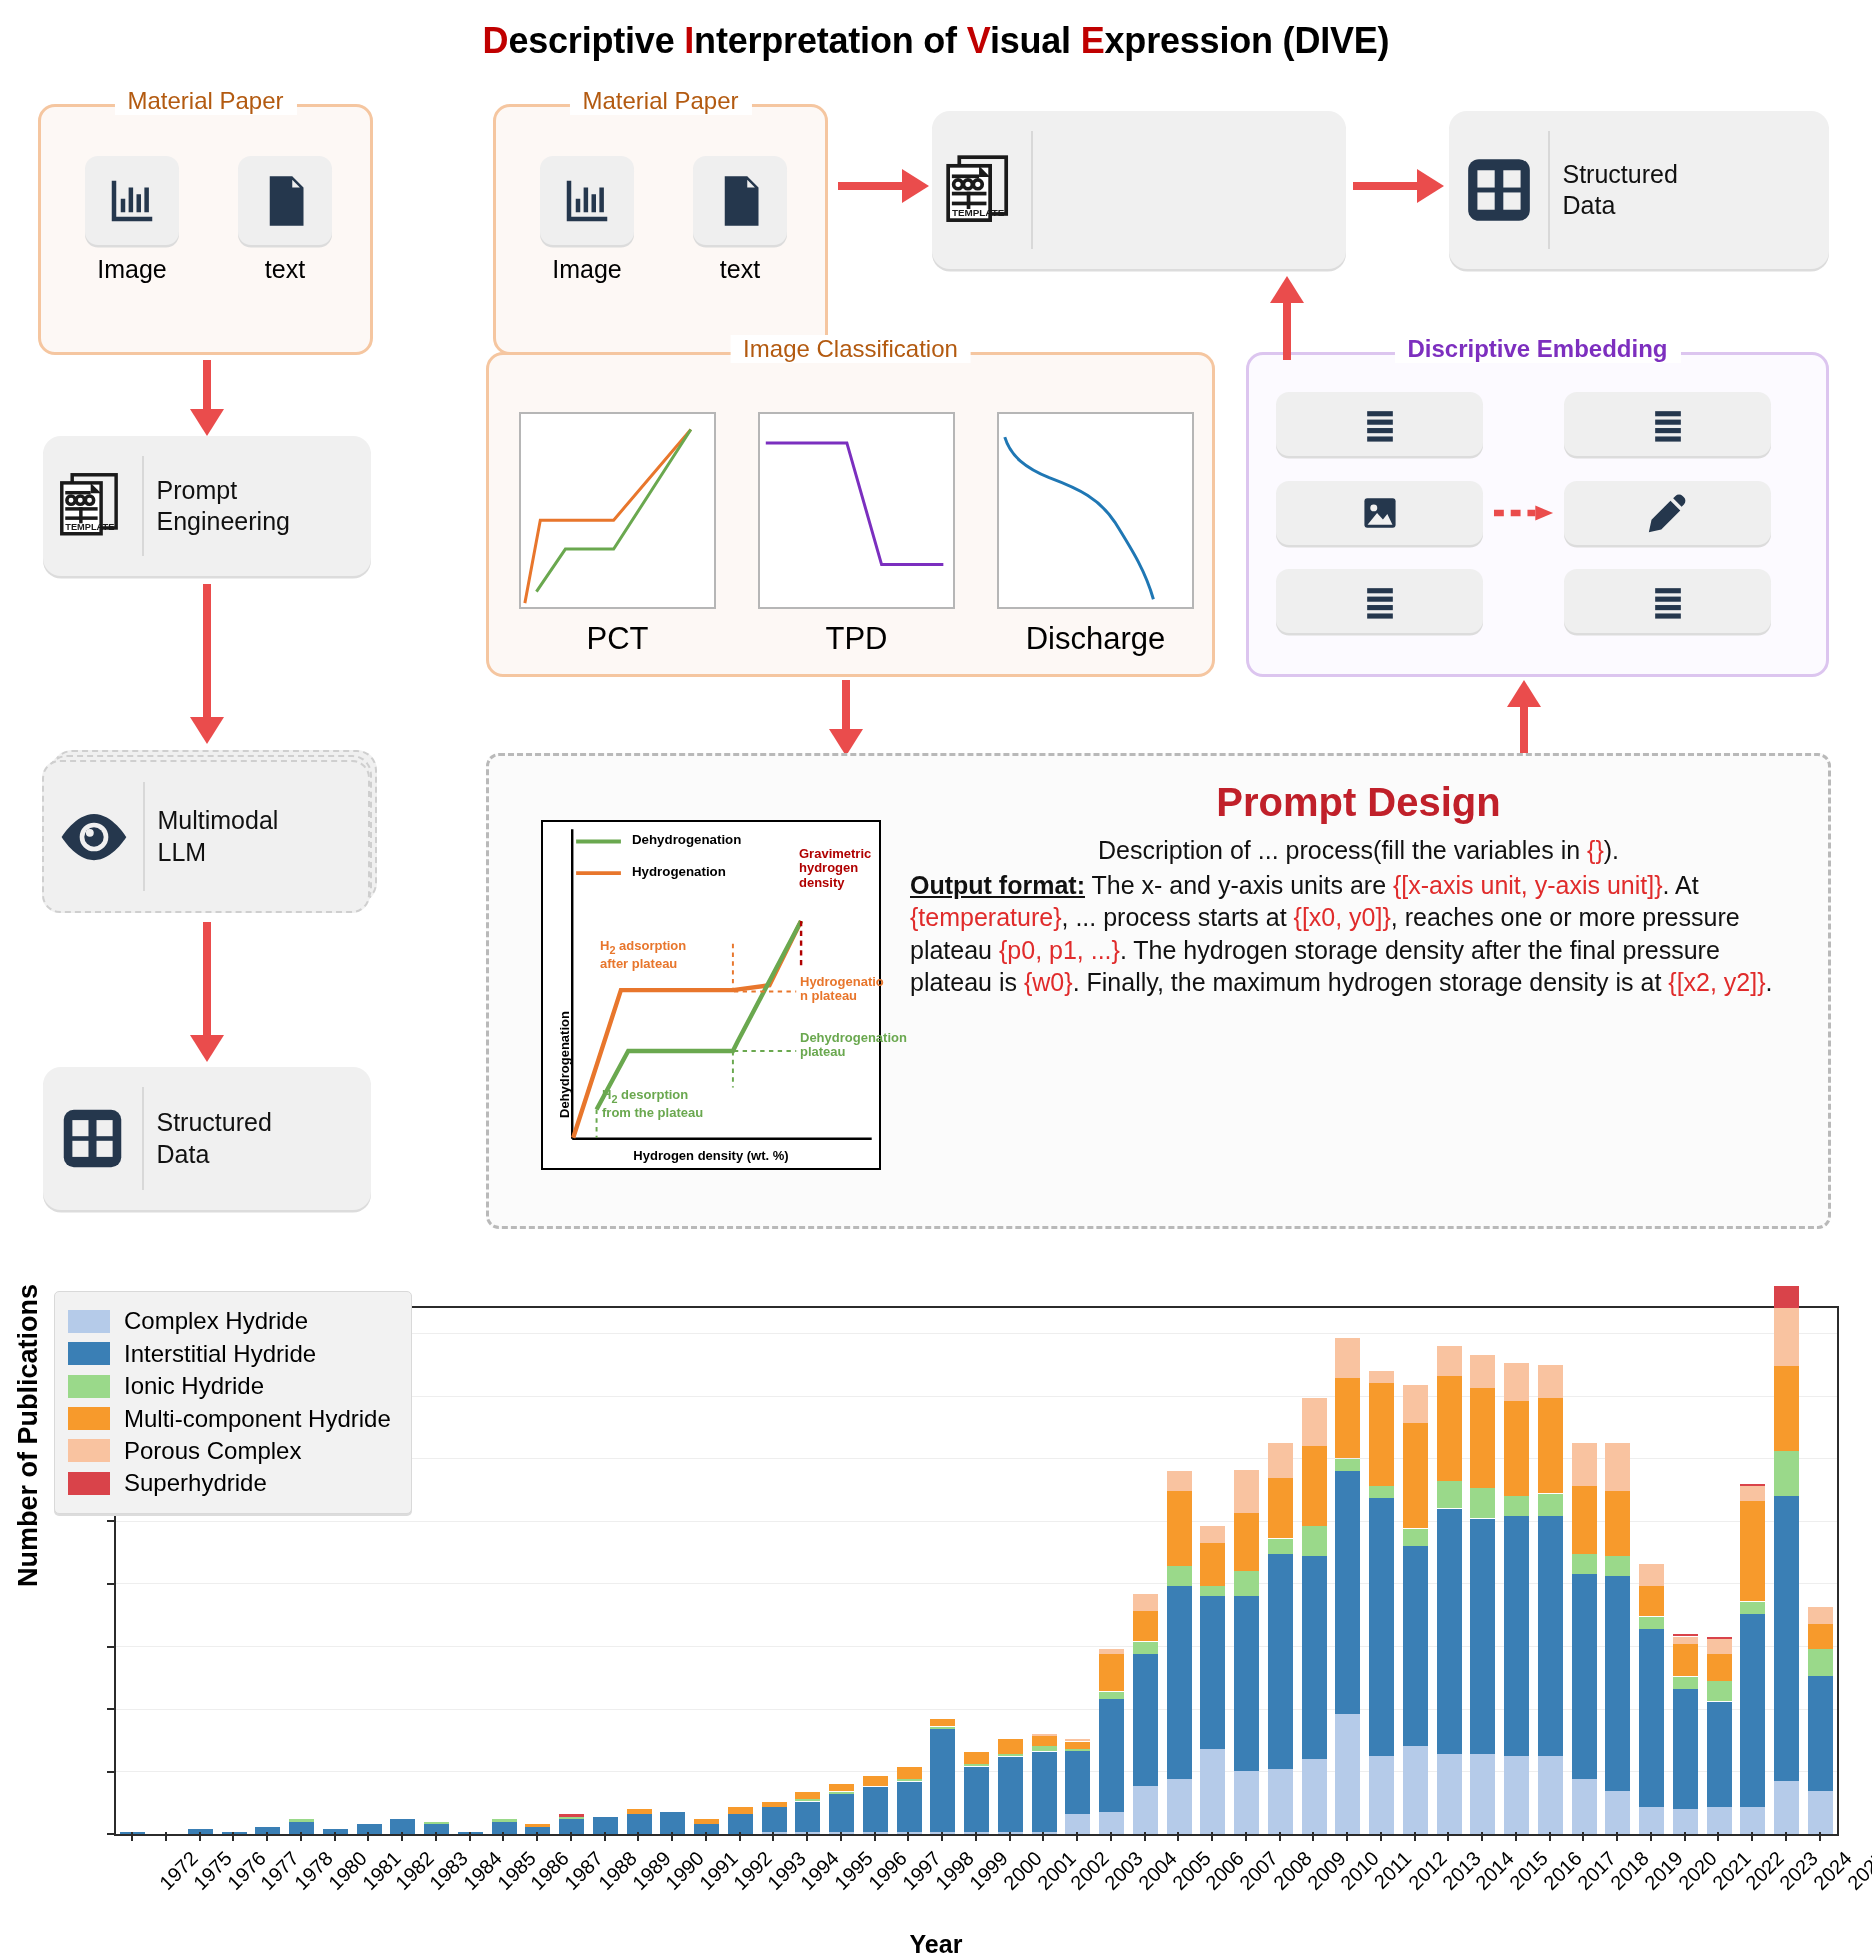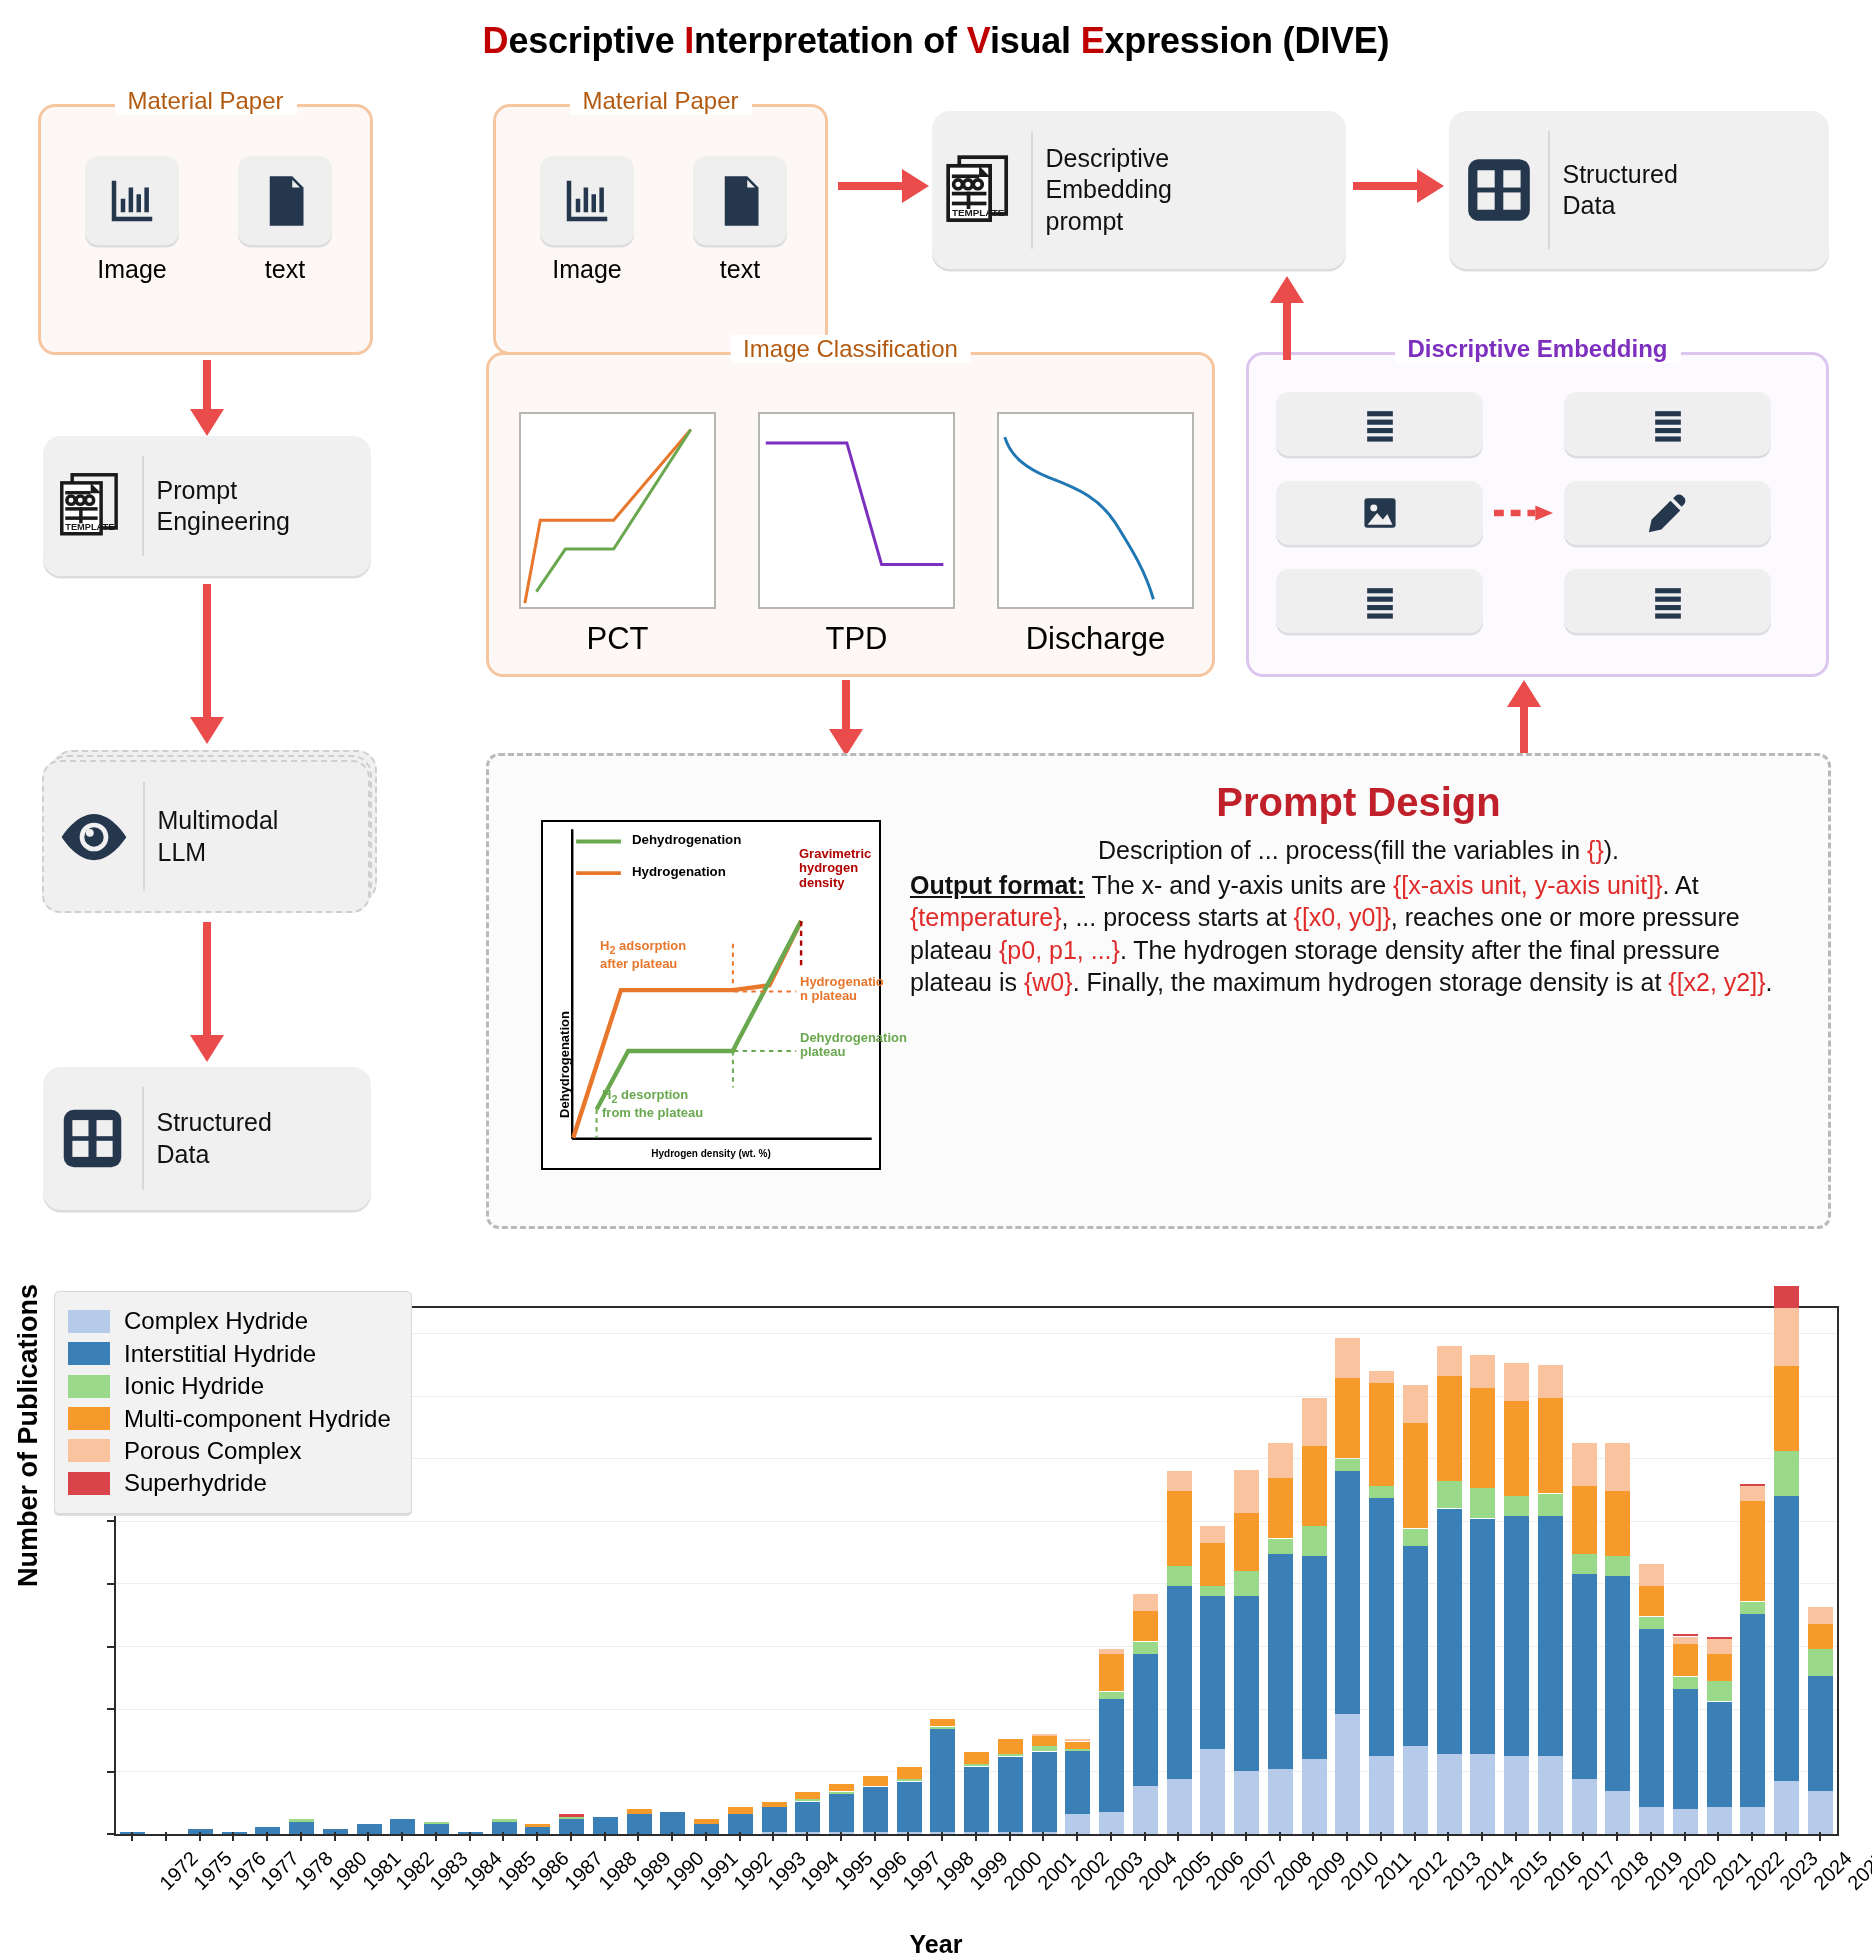--- a/index.html
+++ b/index.html
@@ -97,21 +97,21 @@
   #prompt-body {
     font-size:25px; line-height:1.30; color:#111; text-align:left;
   }
   #prompt-body .r { color:#e02b2b; }
   #prompt-body .uh { font-weight:700; text-decoration:underline; }
 
   
   #pct-figure { position:absolute; border:2px solid #000; background:#fff; }
   .pct-ylabel { position:absolute; font-size:13px; font-weight:700;
      transform:rotate(-90deg); transform-origin:left top; white-space:nowrap; }
-  .pct-xlabel { position:absolute; font-size:10px; font-weight:700; width:100%; text-align:center; }
+  .pct-xlabel { position:absolute; font-size:13px; font-weight:700; width:100%; text-align:center; }
   .pct-ann { position:absolute; font-size:13px; font-weight:700; line-height:1.1; }
 
   
   #chart-wrap { position:absolute; left:0; top:1262px; width:1872px; height:694px; }
   #chart-title { position:absolute; top:11px; width:100%; text-align:center;
      font-size:27px; font-weight:700; color:#000; }
   #plot-area { position:absolute; left:114px; top:44px; width:1725px; height:530px;
      border:2px solid #2b2b2b; background:#fff; }
   .gridline { position:absolute; left:0; width:100%; height:1px; background:#eeeeee; }
   .ytick-mark { position:absolute; width:9px; height:1.5px; background:#2b2b2b; }
@@ -262,25 +262,20 @@
       <circle cx="13" cy="27" r="3.6" fill="none" stroke="#1a1a1a" stroke-width="3"></circle>
       <circle cx="21" cy="27" r="3.6" fill="none" stroke="#1a1a1a" stroke-width="3"></circle>
       <circle cx="29" cy="27" r="3.6" fill="none" stroke="#1a1a1a" stroke-width="3"></circle>
       <rect x="8" y="33" width="28" height="3" fill="#1a1a1a"></rect>
       <rect x="8" y="41" width="28" height="3" fill="#1a1a1a"></rect>
       <rect x="20" y="33" width="3" height="14" fill="#1a1a1a"></rect>
       <text x="8" y="53" font-size="8" font-family="'Liberation Sans',sans-serif" font-weight="700" fill="#1a1a1a">TEMPLATE</text>
     </svg>
   </div>
   <div class="divider"></div>
-  <div class="card-label">
-    <span>Descriptive</span><br>
-    <span>Embedding</span><br>
-    <span>prompt</span>
-  </div>
 </div>
 
 <div class="arrow-h" style="left:1353px; top:168px; width:91px; height:35px;">
   <div class="shaft" style="width:67px;"></div>
   <div class="head" style="left:64px; border-left:27px solid #ea4c4c;"></div>
 </div>
 
 <div class="card" style="left:1449px; top:111px; width:380px; height:158px;">
   <div class="card-icon">
     <svg width="74" height="74" viewBox="0 0 24 24">

